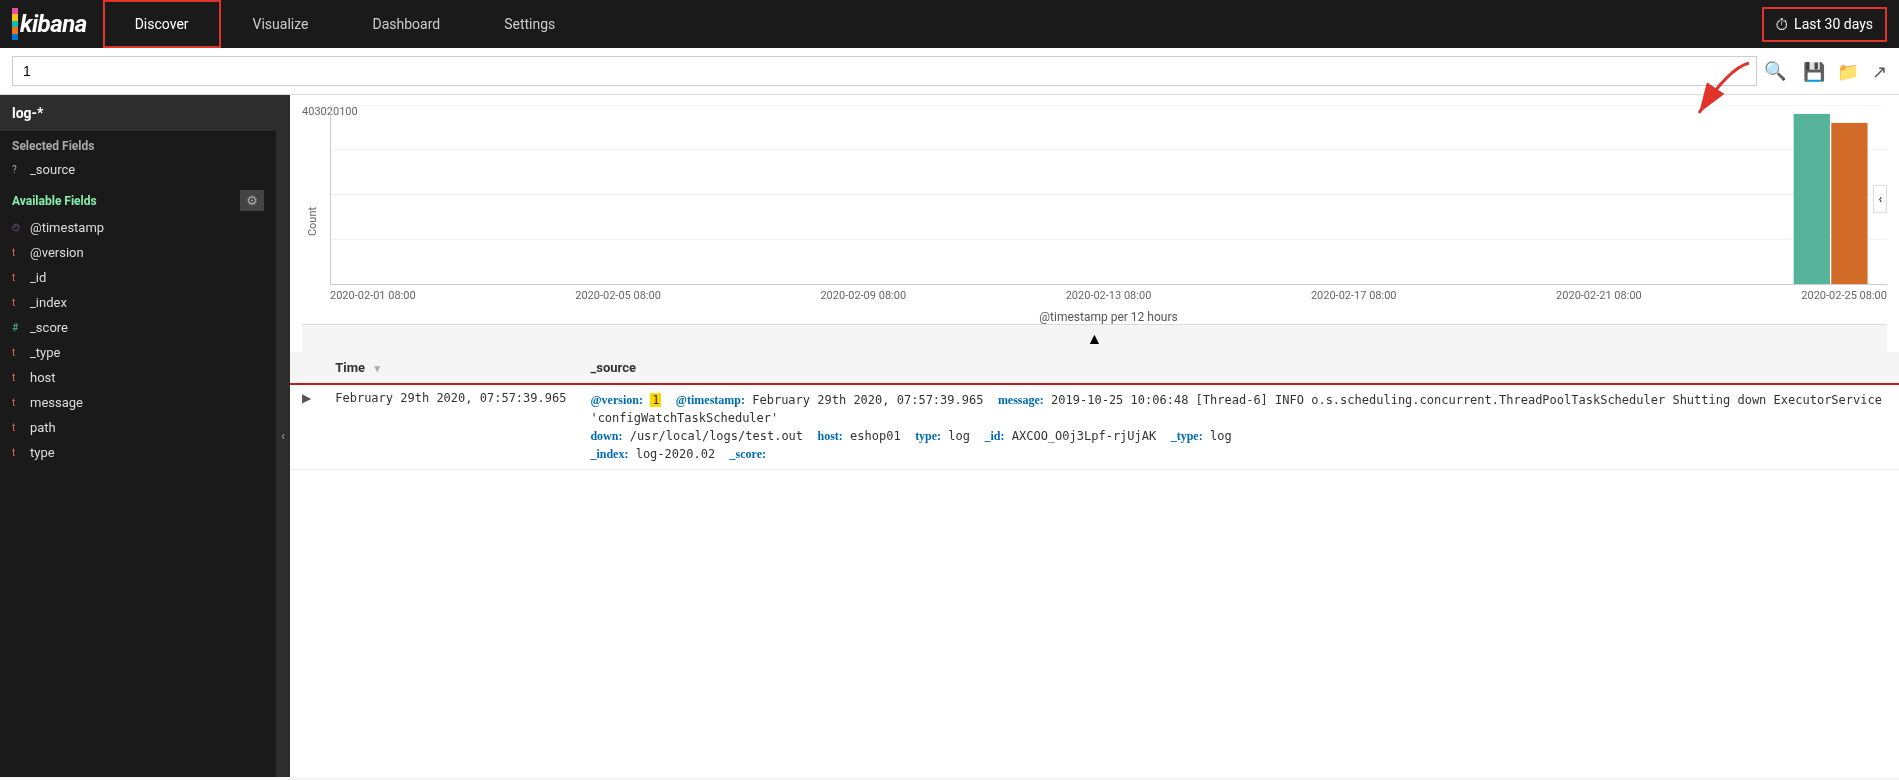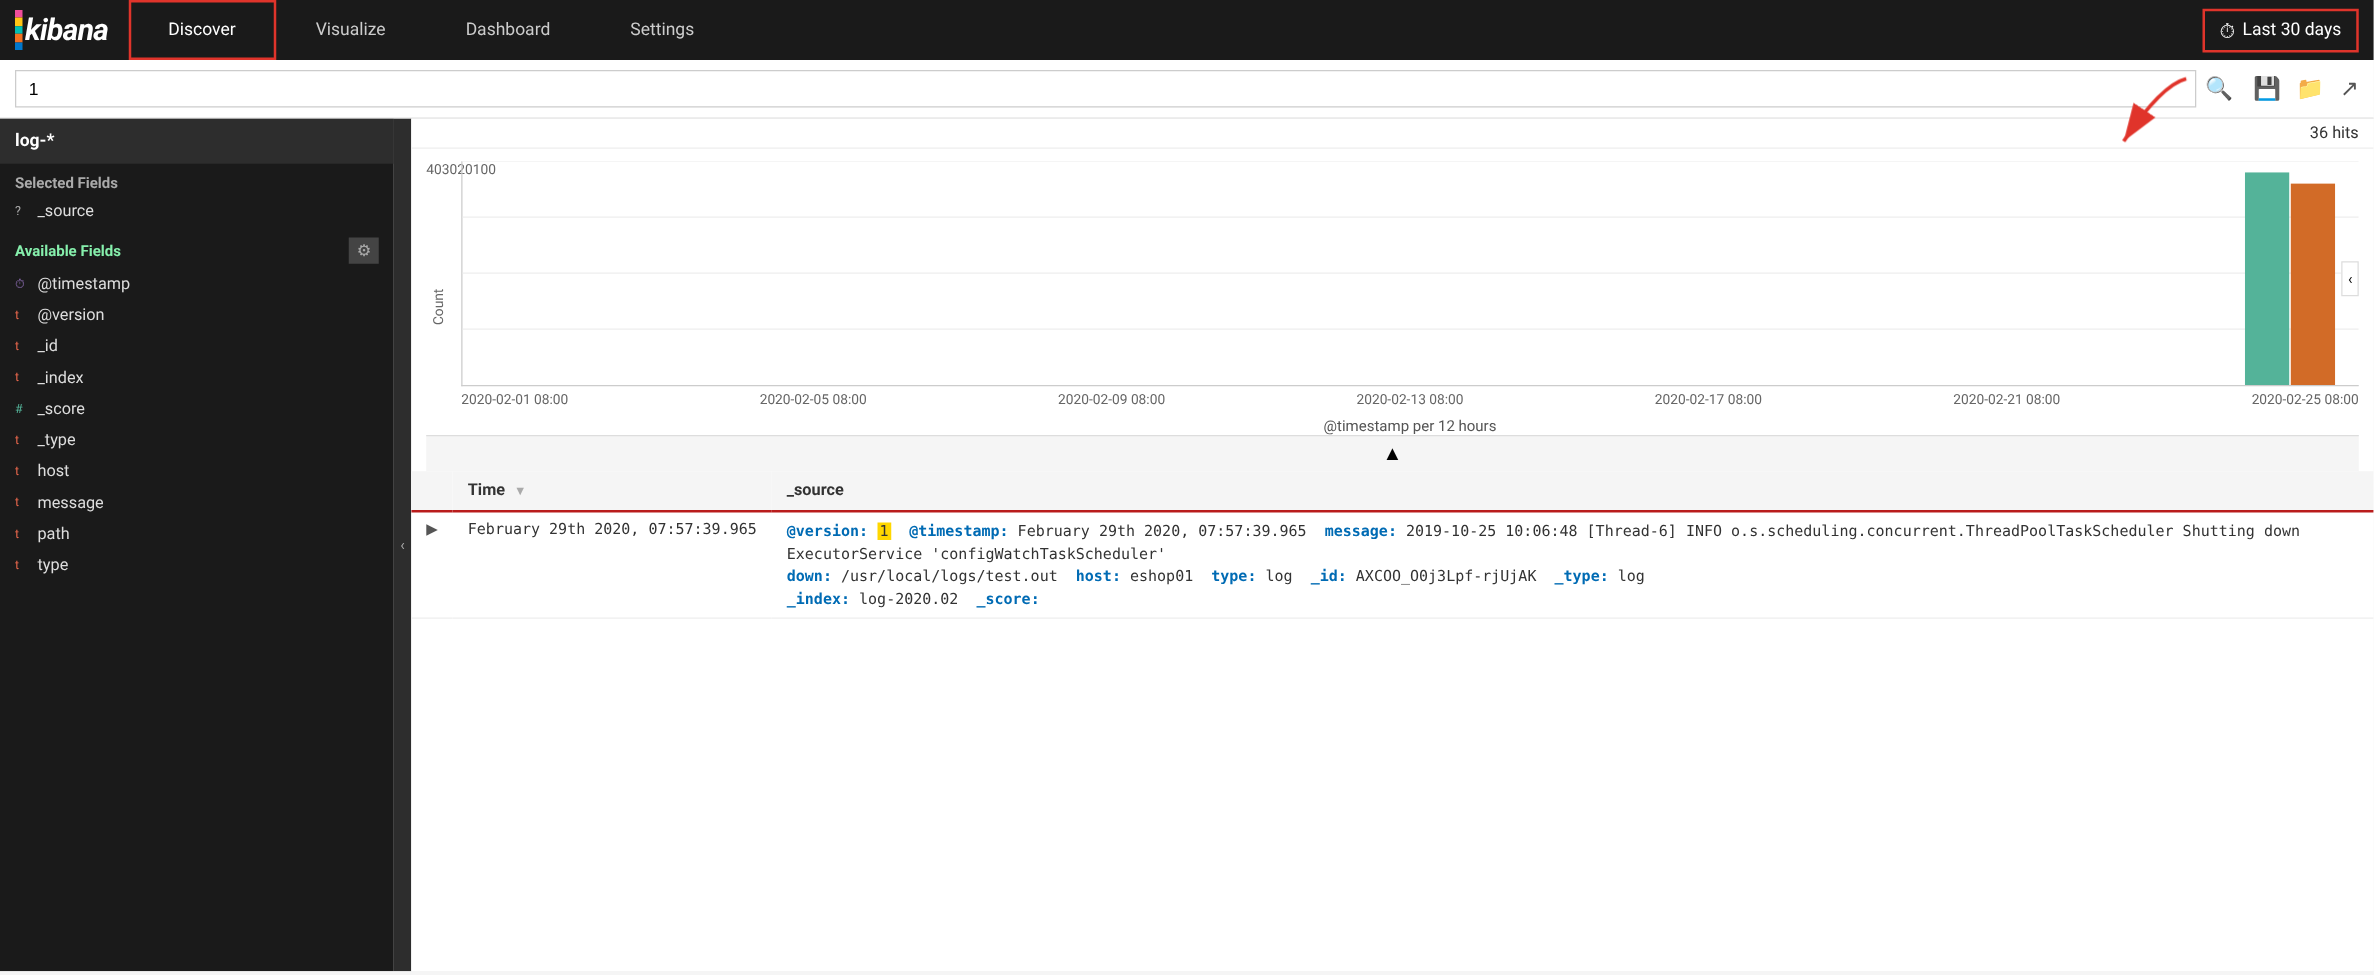--- a/index.html
+++ b/index.html
@@ -96,21 +96,21 @@
     }
 
     
     .main-layout {
       display: flex;
       height: calc(780px - 48px - 50px);
     }
 
     
     .sidebar {
-      width: 315px;
+      width: 276px;
       background: #1a1a1a;
       color: white;
       overflow-y: auto;
       flex-shrink: 0;
       position: relative;
     }
     .sidebar-header {
       padding: 10px 12px;
       font-size: 14px;
       font-weight: bold;
@@ -251,21 +251,21 @@
     .sort-icon { color: #aaa; font-size: 10px; margin-left: 4px; }
     .expand-btn {
       background: none;
       border: none;
       cursor: pointer;
       color: #555;
       font-size: 12px;
     }
     .time-cell { white-space: nowrap; color: #333; font-family: monospace; font-size: 12px; }
     .source-cell { font-family: monospace; font-size: 12px; color: #333; line-height: 1.5; }
-    .field-key-blue { color: #006bb4; font-weight: bold; }
+    .field-key-blue { color: #006bb4; font-weight: bold; font-family: Liberation Serif, serif; }
     .chart-right-toggle {
       position: absolute;
       right: 0;
       top: 80px;
       background: white;
       border: 1px solid #ddd;
       padding: 6px 4px;
       cursor: pointer;
       font-size: 12px;
     }
@@ -361,23 +361,20 @@
     <div class="field-item">
       <span class="field-type-badge t">t</span>
       <span class="field-name">type</span>
     </div>
   </div>
 
   <div class="sidebar-collapse-handle">‹</div>
 
   <div class="content-area">
 
-    <div class="hits-bar">
-      <span>36 hits</span>
-    </div>
 
     <div class="chart-container">
 
       <div style="display:flex; align-items:stretch; position:relative;">
 
         <div style="display:flex; flex-direction:row; justify-content:flex-start; font-size:11px; color:#666; text-align:right; width:28px; padding-bottom:22px;">
           <span>40</span>
           <span>30</span>
           <span>20</span>
           <span>10</span>

